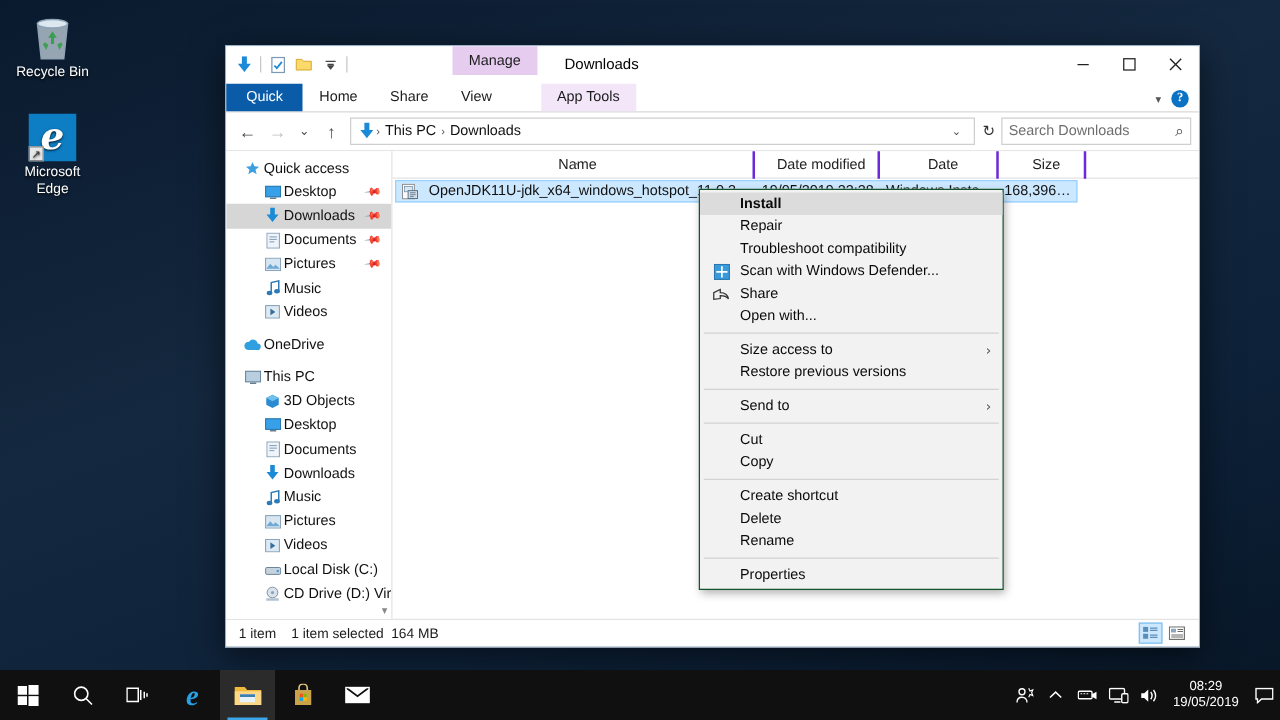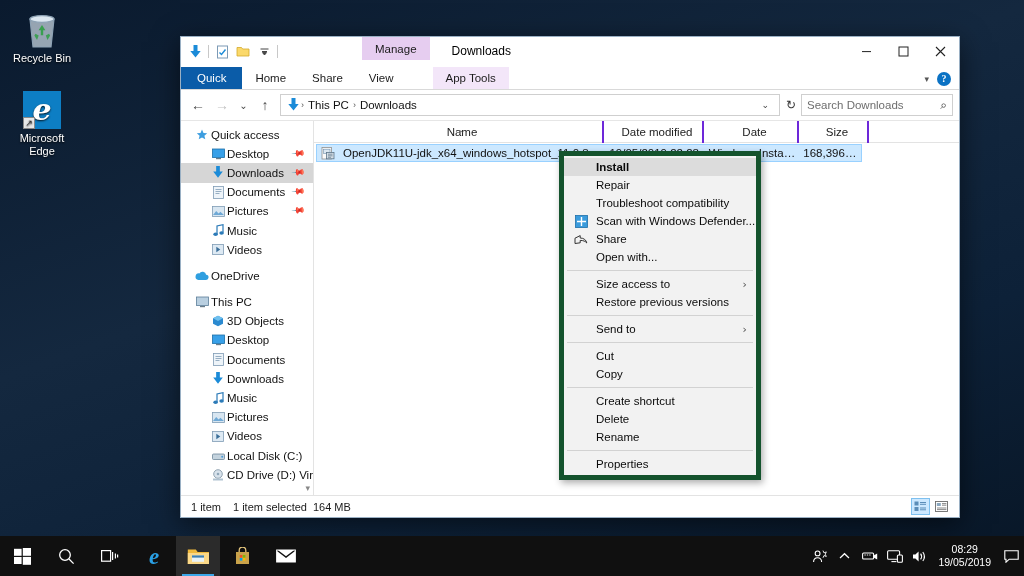--- a/index.html
+++ b/index.html
@@ -189,22 +189,22 @@
   .statusbar .st { font-size: 11px; color: #1b1b1b; padding: 0 6px; }
   .status-right { margin-left: auto; display: flex; gap: 2px; padding-right: 4px; }
   .viewbtn {
     width: 19px; height: 17px; display: flex; align-items: center;
     justify-content: center;
   }
   .viewbtn.active { background: #cce8ff; border: 1px solid #7ec0ef; }
 
   
   #ctxmenu {
-    position: absolute; left: 559px; top: 151px; width: 202px;
-    background: #f2f2f2; border: 5px solid #14532d;
+    position: absolute; left: 559px; top: 151px; width: 244px;
+    background: #f2f2f2; border: 1px solid #14532d;
     box-shadow: 2px 3px 7px rgba(0,0,0,.32);
     padding: 2px 0; z-index: 50;
   }
   .mi {
     height: 18px; display: flex; align-items: center;
     font-size: 11.5px; color: #0a0a0a; padding-left: 32px; position: relative;
   }
   .mi.hl { background: #dcdcdc; font-weight: 700; }
   .mi .mico {
     position: absolute; left: 9px; width: 16px; height: 16px;

